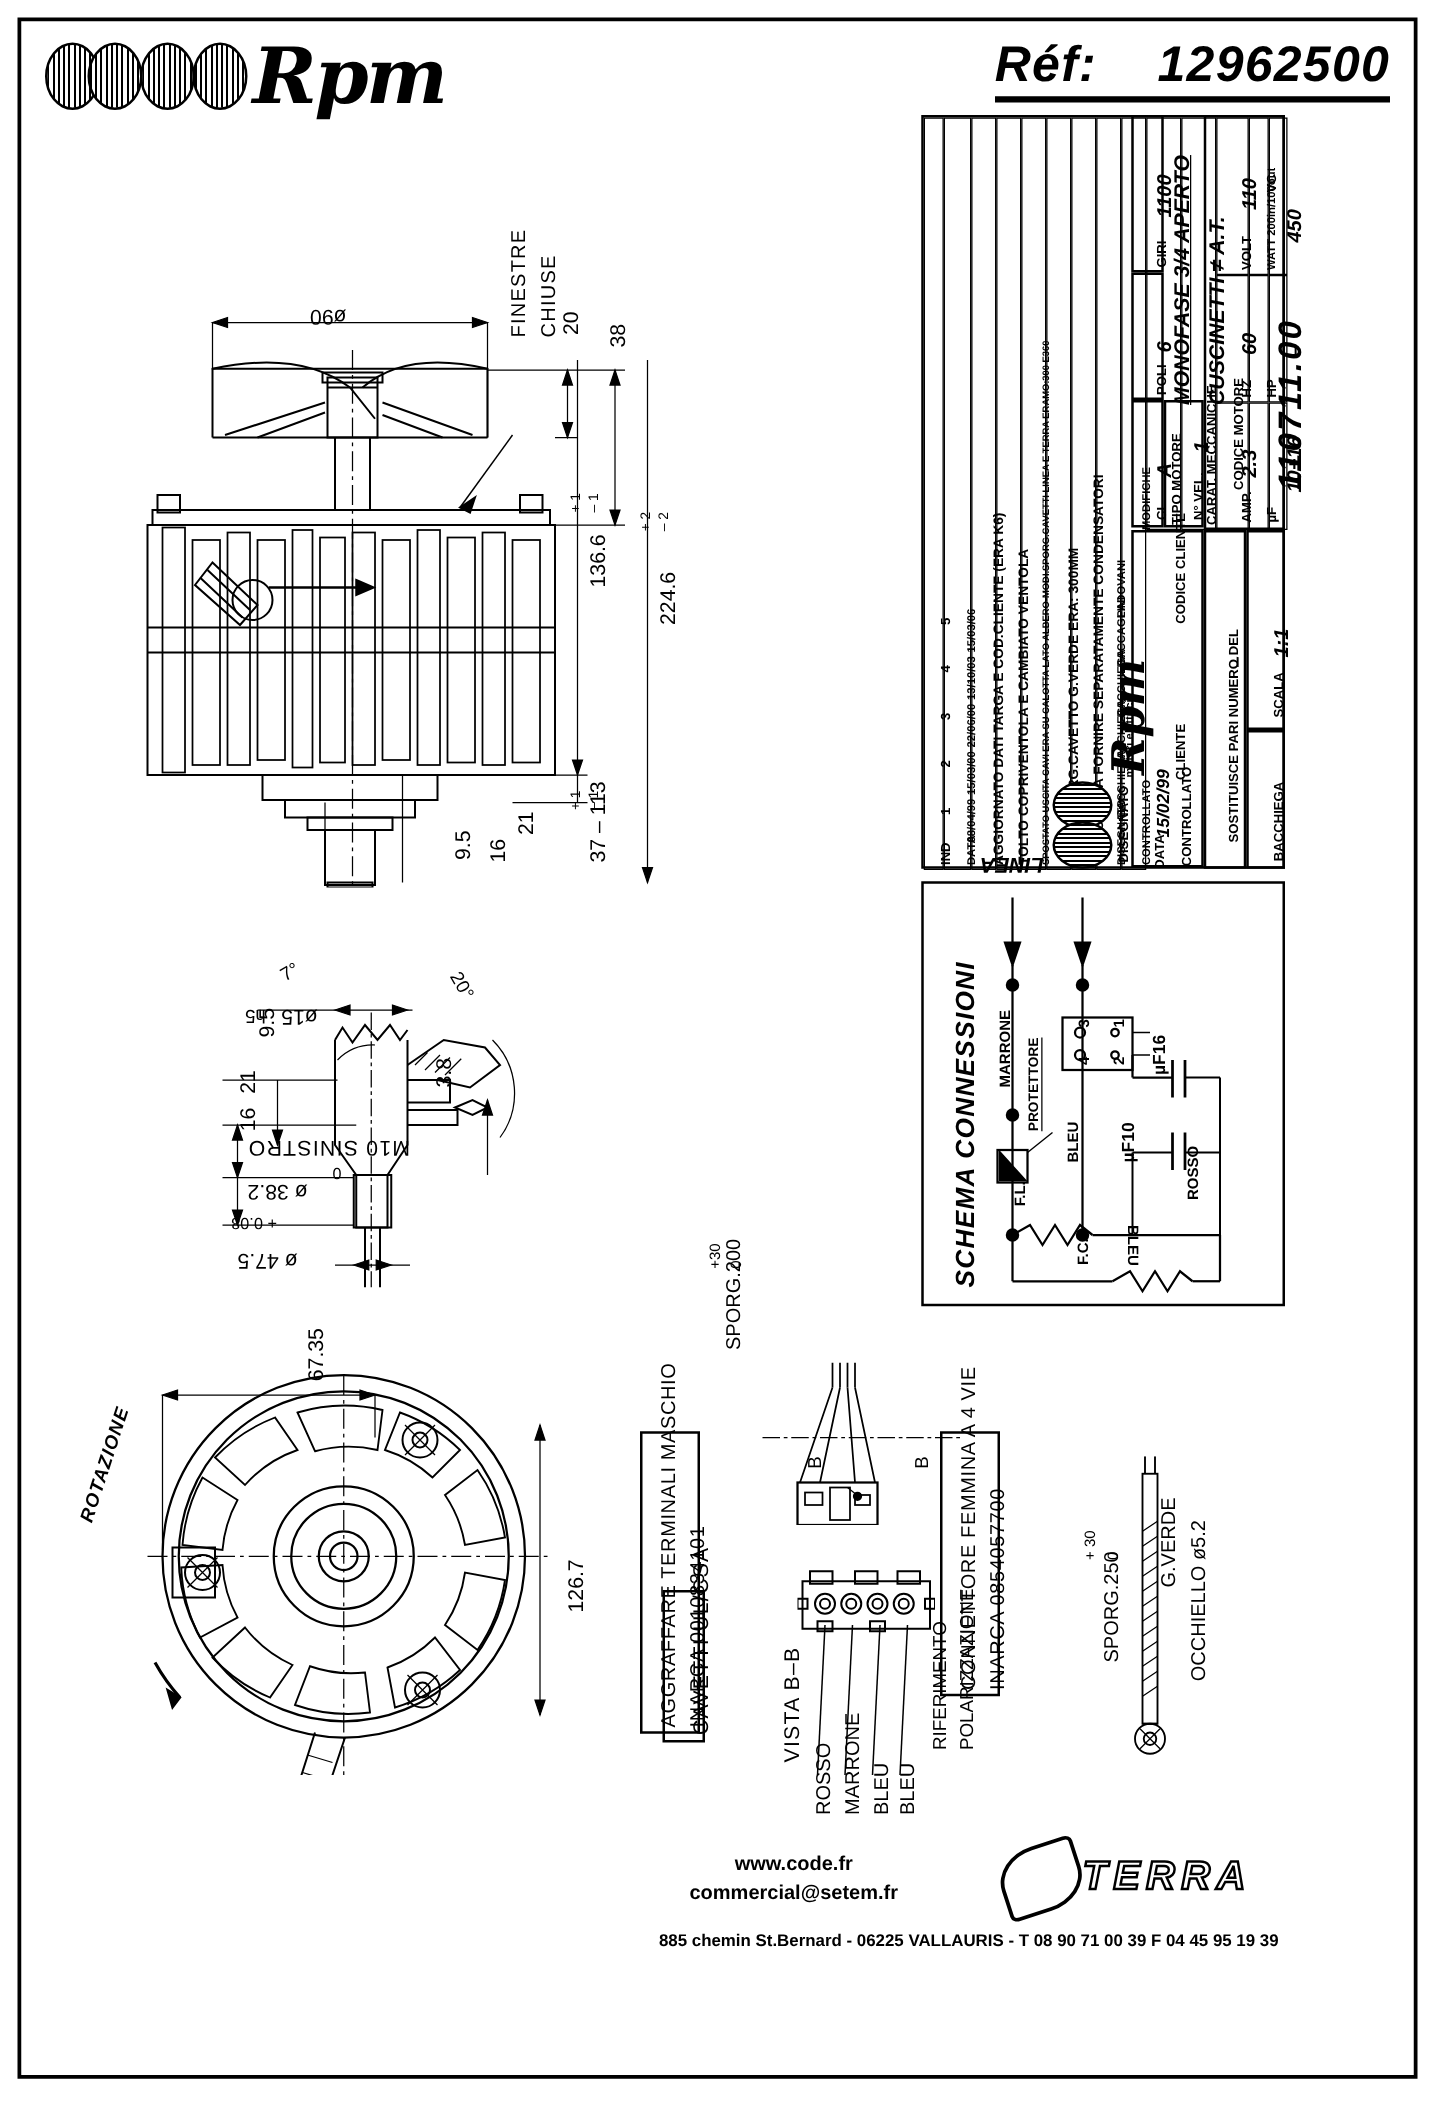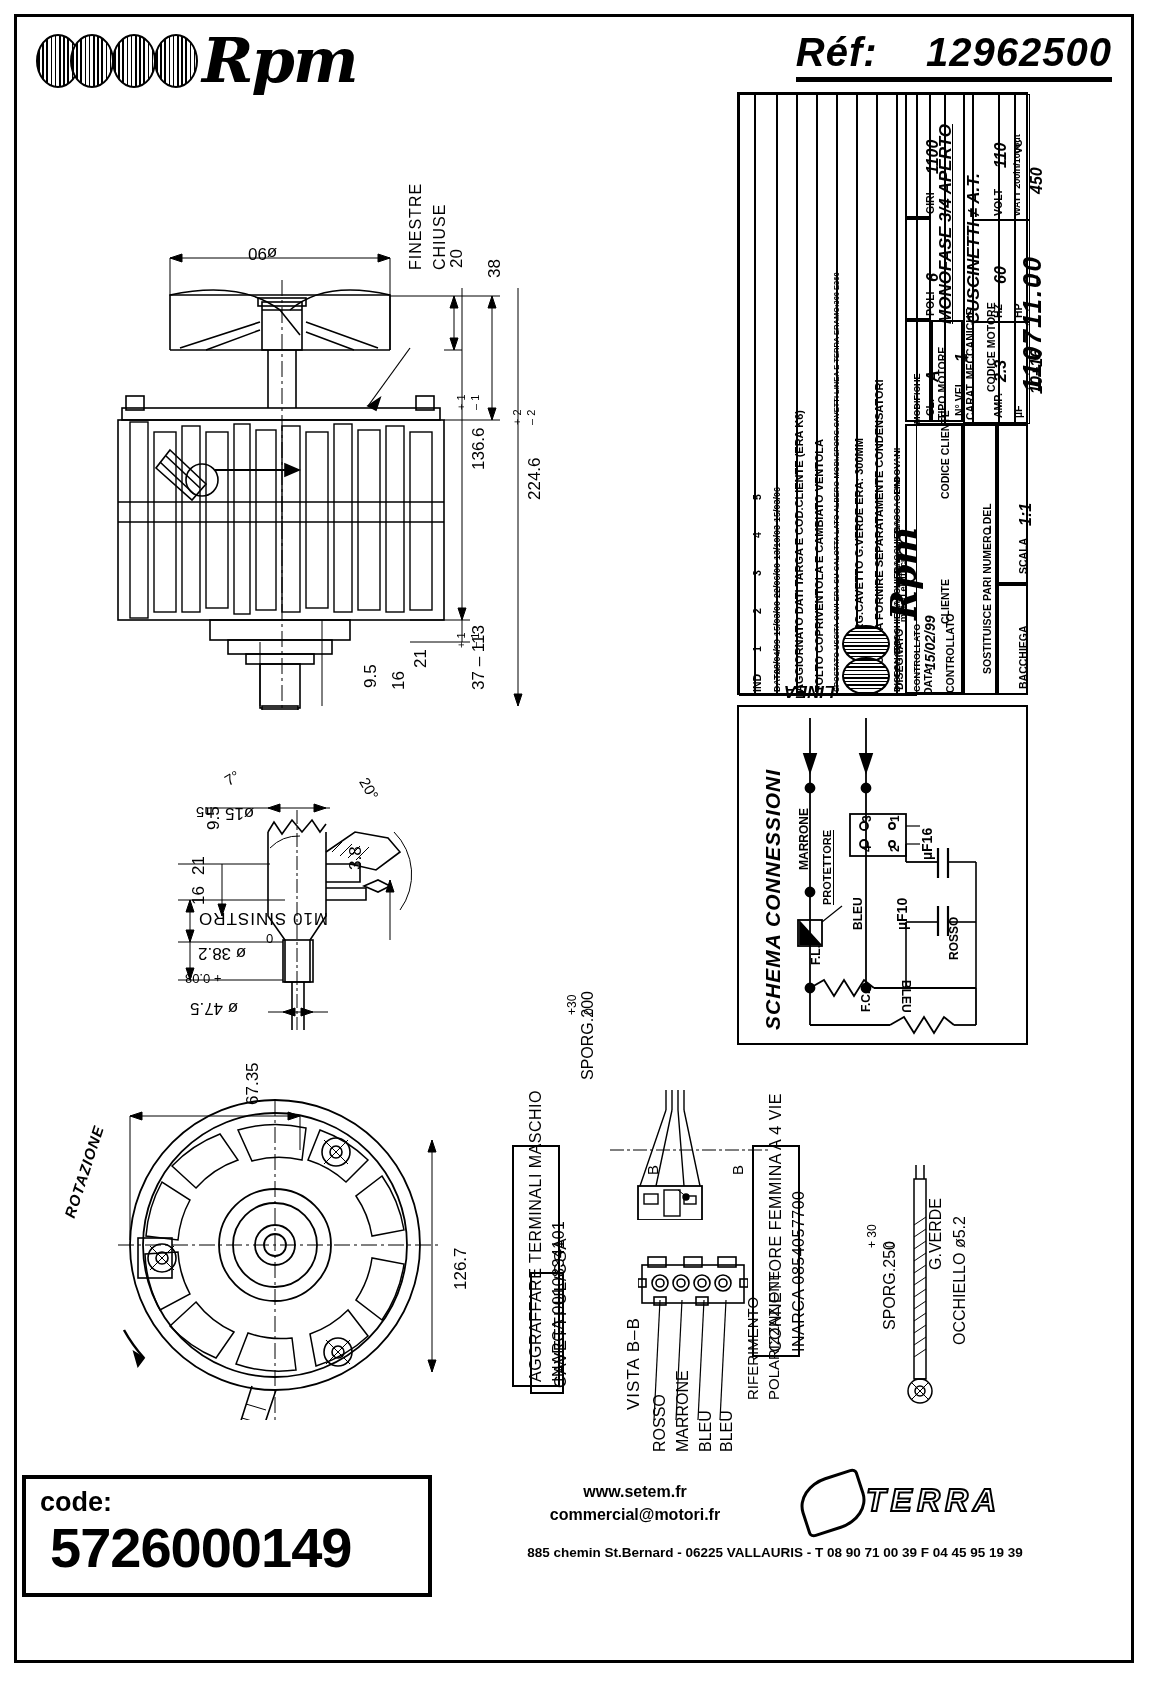--- a/index.html
+++ b/index.html
@@ -596,26 +596,22 @@
         <line x1="24" y1="214" x2="36" y2="214"></line>
       </g>
     </svg>
   </div>
   <div class="txt r90" style="left:882px;top:1330px;font-size:16px;">SPORG.250</div>
   <div class="txt r90" style="left:866px;top:1248px;font-size:12px;">+ 30</div>
   <div class="txt r90" style="left:884px;top:1248px;font-size:12px;">0</div>
   <div class="txt r90" style="left:928px;top:1270px;font-size:16px;">G.VERDE</div>
   <div class="txt r90" style="left:952px;top:1345px;font-size:16px;">OCCHIELLO ø5.2</div>
 
-  <div id="codebox">
-    <div id="codelbl">code:</div>
-    <div id="codeval">5726000149</div>
-  </div>
   <div id="setemweb">
-    <div>www.setem.fr</div>
-    <div>commercial@motori.fr</div>
+    <div>www.code.fr</div>
+    <div>commercial@setem.fr</div>
   </div>
   <div id="setemlogo">
     <div class="swirl"></div>
     <div class="word">TERRA</div>
   </div>
   <div id="setemaddr">885 chemin St.Bernard  -  06225 VALLAURIS  -  T 08 90 71 00 39   F 04 45 95 19 39</div>
 </div>
 
 </body></html>

